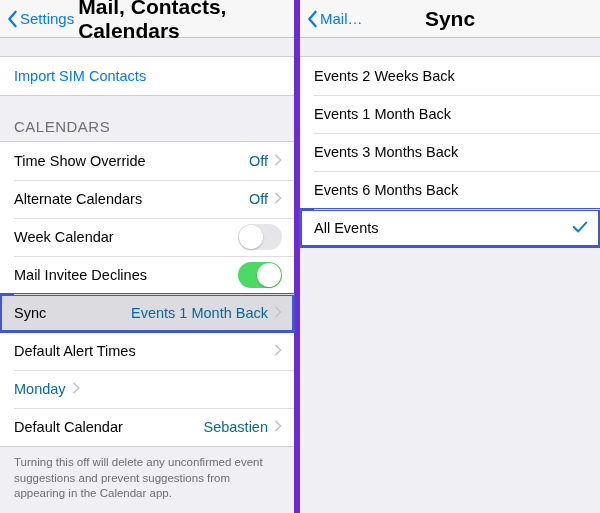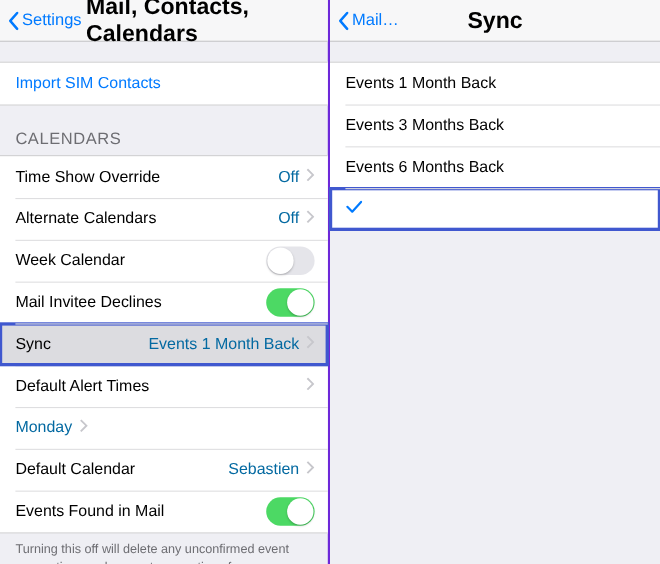--- a/index.html
+++ b/index.html
@@ -5,21 +5,21 @@
   * { box-sizing: border-box; margin: 0; padding: 0; }
   body {
     font-family: -apple-system, "Helvetica Neue", Helvetica, Arial, sans-serif;
     background: #fff;
     width: 600px;
     height: 513px;
     overflow: hidden;
   }
   .wrap { display: flex; width: 600px; height: 513px; }
   .pane { background: #efeff4; position: relative; }
-  .pane-left { width: 300px; border-right: 2px solid #6d28d9; }
+  .pane-left { width: 300px; border-right: 6px solid #6d28d9; }
   .pane-right { width: 300px; }
 
   .navbar {
     height: 38px;
     background: #f7f7f8;
     border-bottom: 1px solid #c5c5c7;
     display: flex;
     align-items: center;
     position: relative;
     padding: 0 6px;
@@ -189,55 +189,53 @@
               <polyline points="1,1 7,7 1,13" fill="none" stroke="#c7c7cc" stroke-width="2"></polyline>
             </svg></span>
       </div>
       <div class="cell">
         <span class="label">Default Calendar</span>
         <span class="value">Sebastien</span>
         <span class="chev"><svg class="chev-shape" viewBox="0 0 8 14">
               <polyline points="1,1 7,7 1,13" fill="none" stroke="#c7c7cc" stroke-width="2"></polyline>
             </svg></span>
       </div>
-      <div class="cell">
-        <span class="label">Events Found in Mail</span>
-        <div class="toggle on">
-            <div class="knob"></div>
-          </div>
-      </div>
     </div>
 
     <div class="footer-note">Turning this off will delete any unconfirmed event suggestions and prevent suggestions from appearing in the Calendar app.</div>
   </div>
 
   <div class="pane pane-right">
     <div class="navbar">
       <div class="back">
         <svg class="back-chev" viewBox="0 0 12 20">
             <polyline points="10,2 3,10 10,18" fill="none" stroke="#007aff" stroke-width="2.5" stroke-linecap="round" stroke-linejoin="round"></polyline>
           </svg>
         <span>Mail…</span>
       </div>
       <span class="title">Sync</span>
     </div>
 
     <div class="section-spacer"></div>
 
     <div class="cell-group">
       <div class="cell">
+        <span class="label">Events 2 Weeks Back</span>
+      </div>
+      <div class="cell">
         <span class="label">Events 1 Month Back</span>
       </div>
       <div class="cell">
         <span class="label">Events 3 Months Back</span>
       </div>
       <div class="cell">
         <span class="label">Events 6 Months Back</span>
       </div>
       <div class="cell framed">
+        <span class="label">All Events</span>
         <span class="checkmark"><svg class="check" viewBox="0 0 18 14">
               <polyline points="2,7 7,12 16,2" fill="none" stroke="#007aff" stroke-width="2.2" stroke-linecap="round" stroke-linejoin="round"></polyline>
             </svg></span>
       </div>
     </div>
   </div>
 
 </div>
 
 </body></html>

